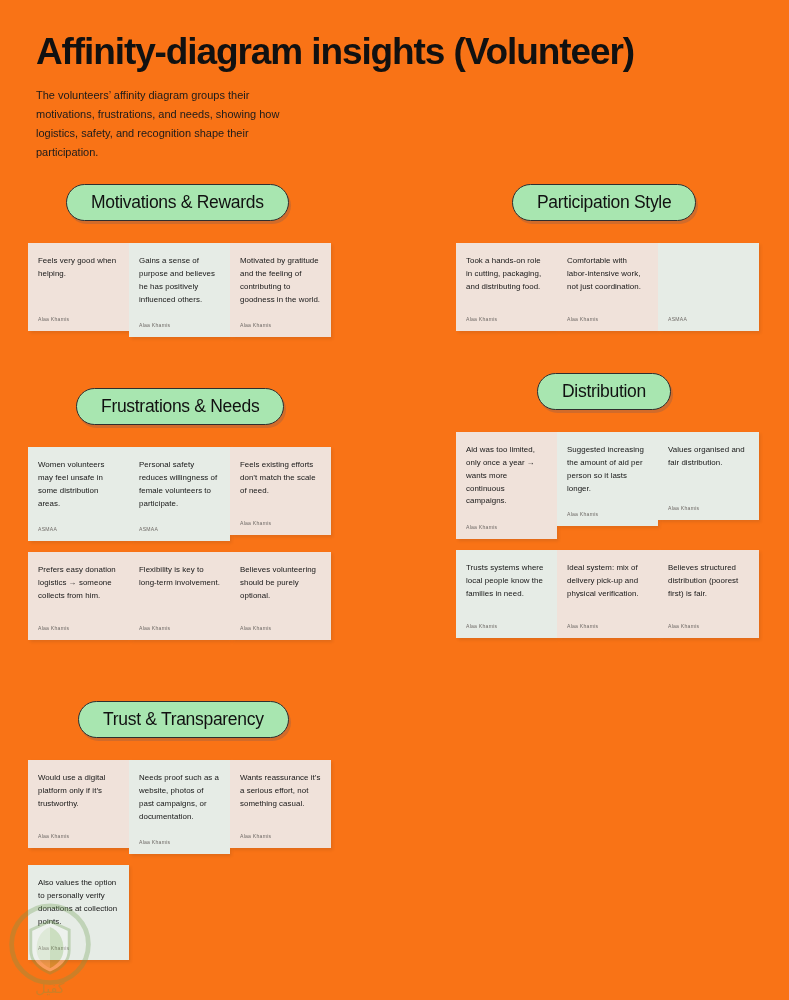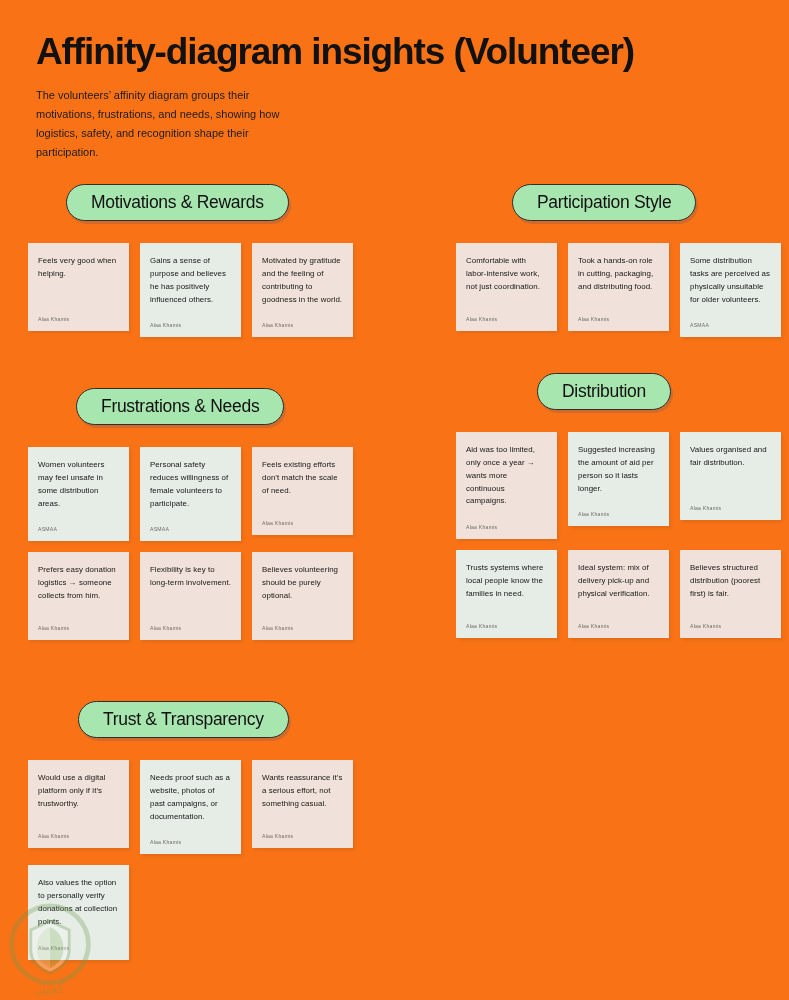--- a/index.html
+++ b/index.html
@@ -60,21 +60,20 @@
     white-space: nowrap;
     box-shadow: 2px 3px 0 rgba(120, 90, 90, 0.30);
     line-height: 1.15;
   }
   .pill-wrap { display: flex; }
 
   
   .card-row {
     display: flex;
     align-items: flex-start;
-    gap: 11px;
   }
   .card-row + .card-row { margin-top: 11px; }
 
   .note-card {
     width: 101px;
     padding: 12px 10px 9px 10px;
     display: flex;
     flex-direction: column;
     box-shadow: 1.5px 2px 3px rgba(60, 45, 40, 0.13);
     min-height: 88px;
@@ -157,29 +156,28 @@
           </div>
         </div>
       </div>
       <div class="cluster" id="cluster-participation">
         <div class="pill-wrap">
           <div class="cluster-pill">Participation Style</div>
         </div>
         <div class="cluster-cards">
           <div class="card-row">
             <div class="note-card peach">
+              <div class="note-text">Took a hands-on role in cutting, packaging, and distributing food.</div>
+              <div class="note-author">Alaa Khamis</div>
+            </div>
+            <div class="note-card peach">
               <div class="note-text">Comfortable with labor-intensive work, not just coordination.</div>
               <div class="note-author">Alaa Khamis</div>
             </div>
-            <div class="note-card peach">
-              <div class="note-text">Took a hands-on role in cutting, packaging, and distributing food.</div>
-              <div class="note-author">Alaa Khamis</div>
-            </div>
-            <div class="note-card sage">
-              <div class="note-text">Some distribution tasks are perceived as physically unsuitable for older volunteers.</div>
+            <div class="note-card sage">
               <div class="note-author">ASMAA</div>
             </div>
           </div>
         </div>
       </div>
       <div class="cluster" id="cluster-frustrations">
         <div class="pill-wrap">
           <div class="cluster-pill">Frustrations &amp; Needs</div>
         </div>
         <div class="cluster-cards">

